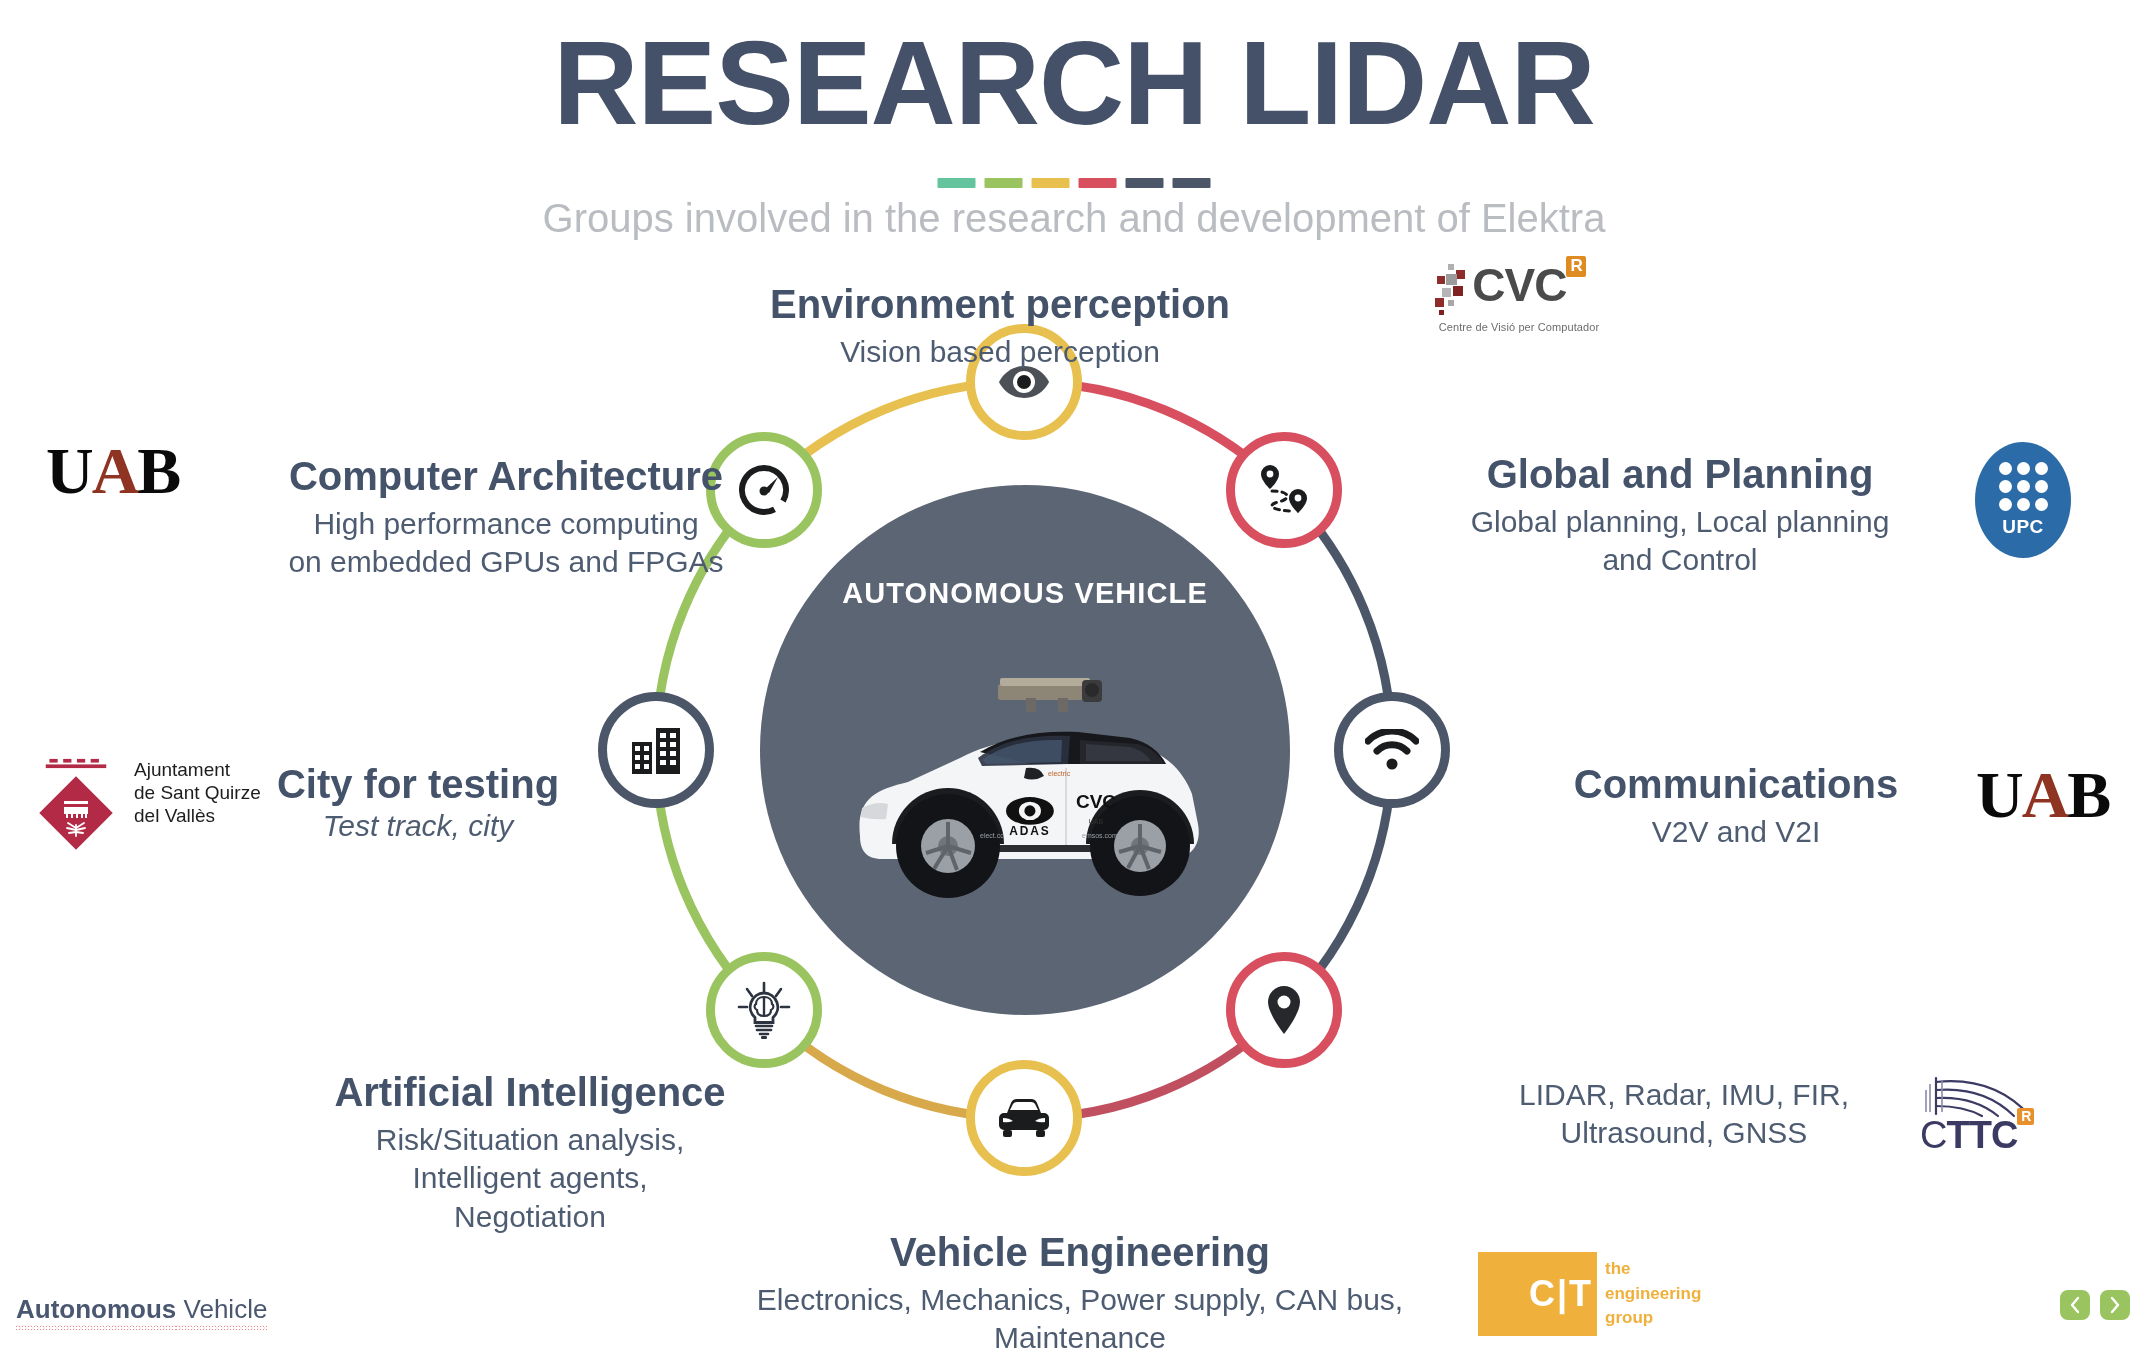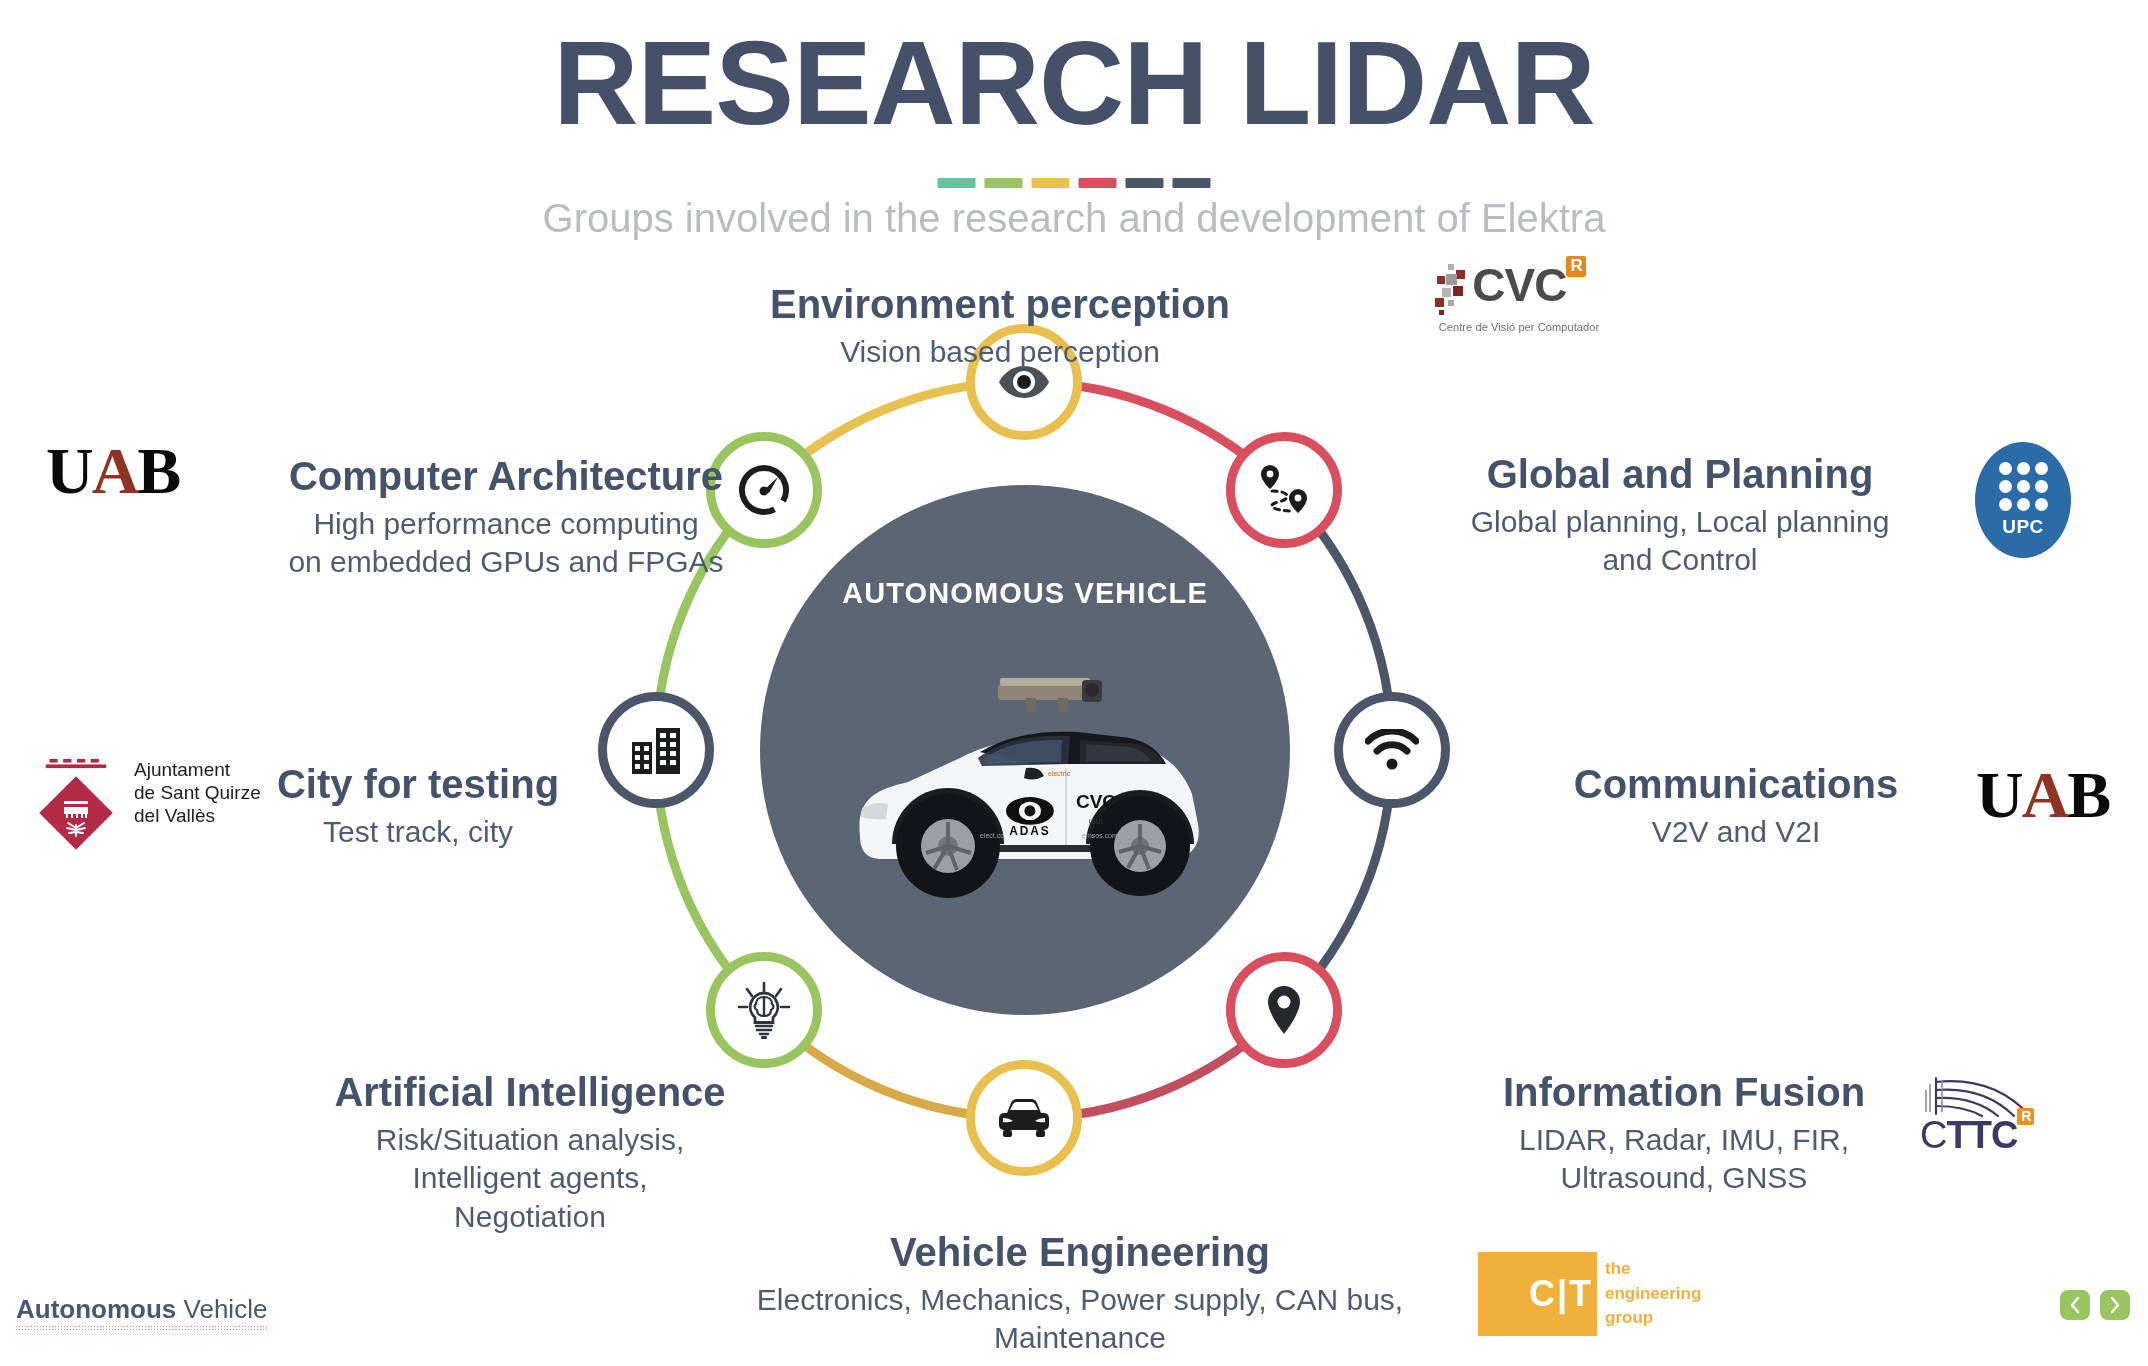--- a/index.html
+++ b/index.html
@@ -347,37 +347,36 @@
   </div>
 
   <div class="grp ta-c" style="left:1390px;top:452px;width:580px;">
     <div class="h">Global and Planning</div>
     <div class="d" style="margin-top:6px;">Global planning, Local planning</div>
     <div class="d">and Control</div>
   </div>
 
   <div class="grp ta-c" style="left:228px;top:762px;width:380px;">
     <div class="h">City for testing</div>
-    <div class="d" style="margin-top:6px;">Test track, city</div>
+    <div class="d" style="font-style:italic;">Test track, city</div>
   </div>
 
   <div class="grp ta-c" style="left:1546px;top:762px;width:380px;">
     <div class="h">Communications</div>
     <div class="d" style="margin-top:6px;">V2V and V2I</div>
   </div>
 
   <div class="grp ta-c" style="left:240px;top:1070px;width:580px;">
     <div class="h">Artificial Intelligence</div>
     <div class="d" style="margin-top:6px;">Risk/Situation analysis,</div>
     <div class="d">Intelligent agents,</div>
     <div class="d">Negotiation</div>
   </div>
 
   <div class="grp ta-c" style="left:1444px;top:1070px;width:480px;">
-    <div class="h">Information Fusion</div>
     <div class="d" style="margin-top:6px;">LIDAR, Radar, IMU, FIR,</div>
     <div class="d">Ultrasound, GNSS</div>
   </div>
 
   <div class="grp ta-c" style="left:660px;top:1230px;width:840px;">
     <div class="h">Vehicle Engineering</div>
     <div class="d" style="margin-top:6px;">Electronics, Mechanics, Power supply, CAN bus,</div>
     <div class="d">Maintenance</div>
   </div>
 

